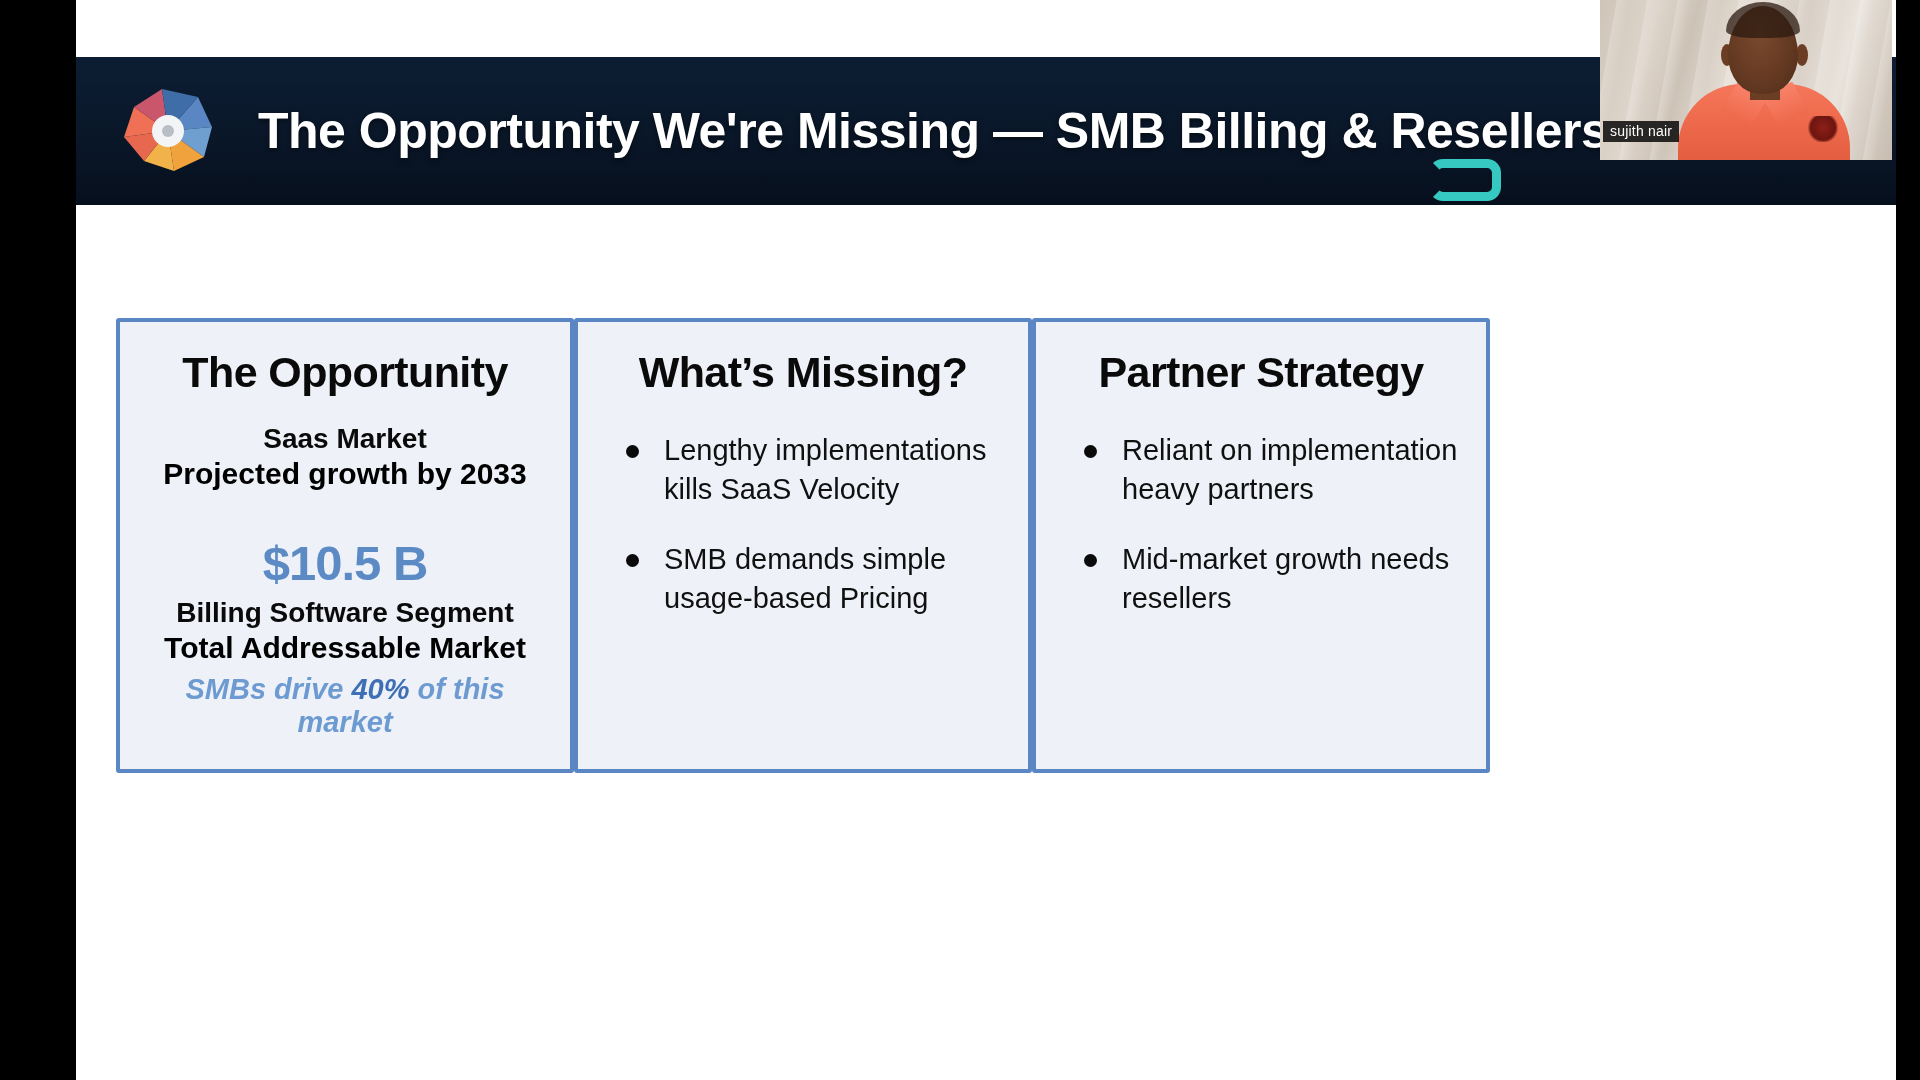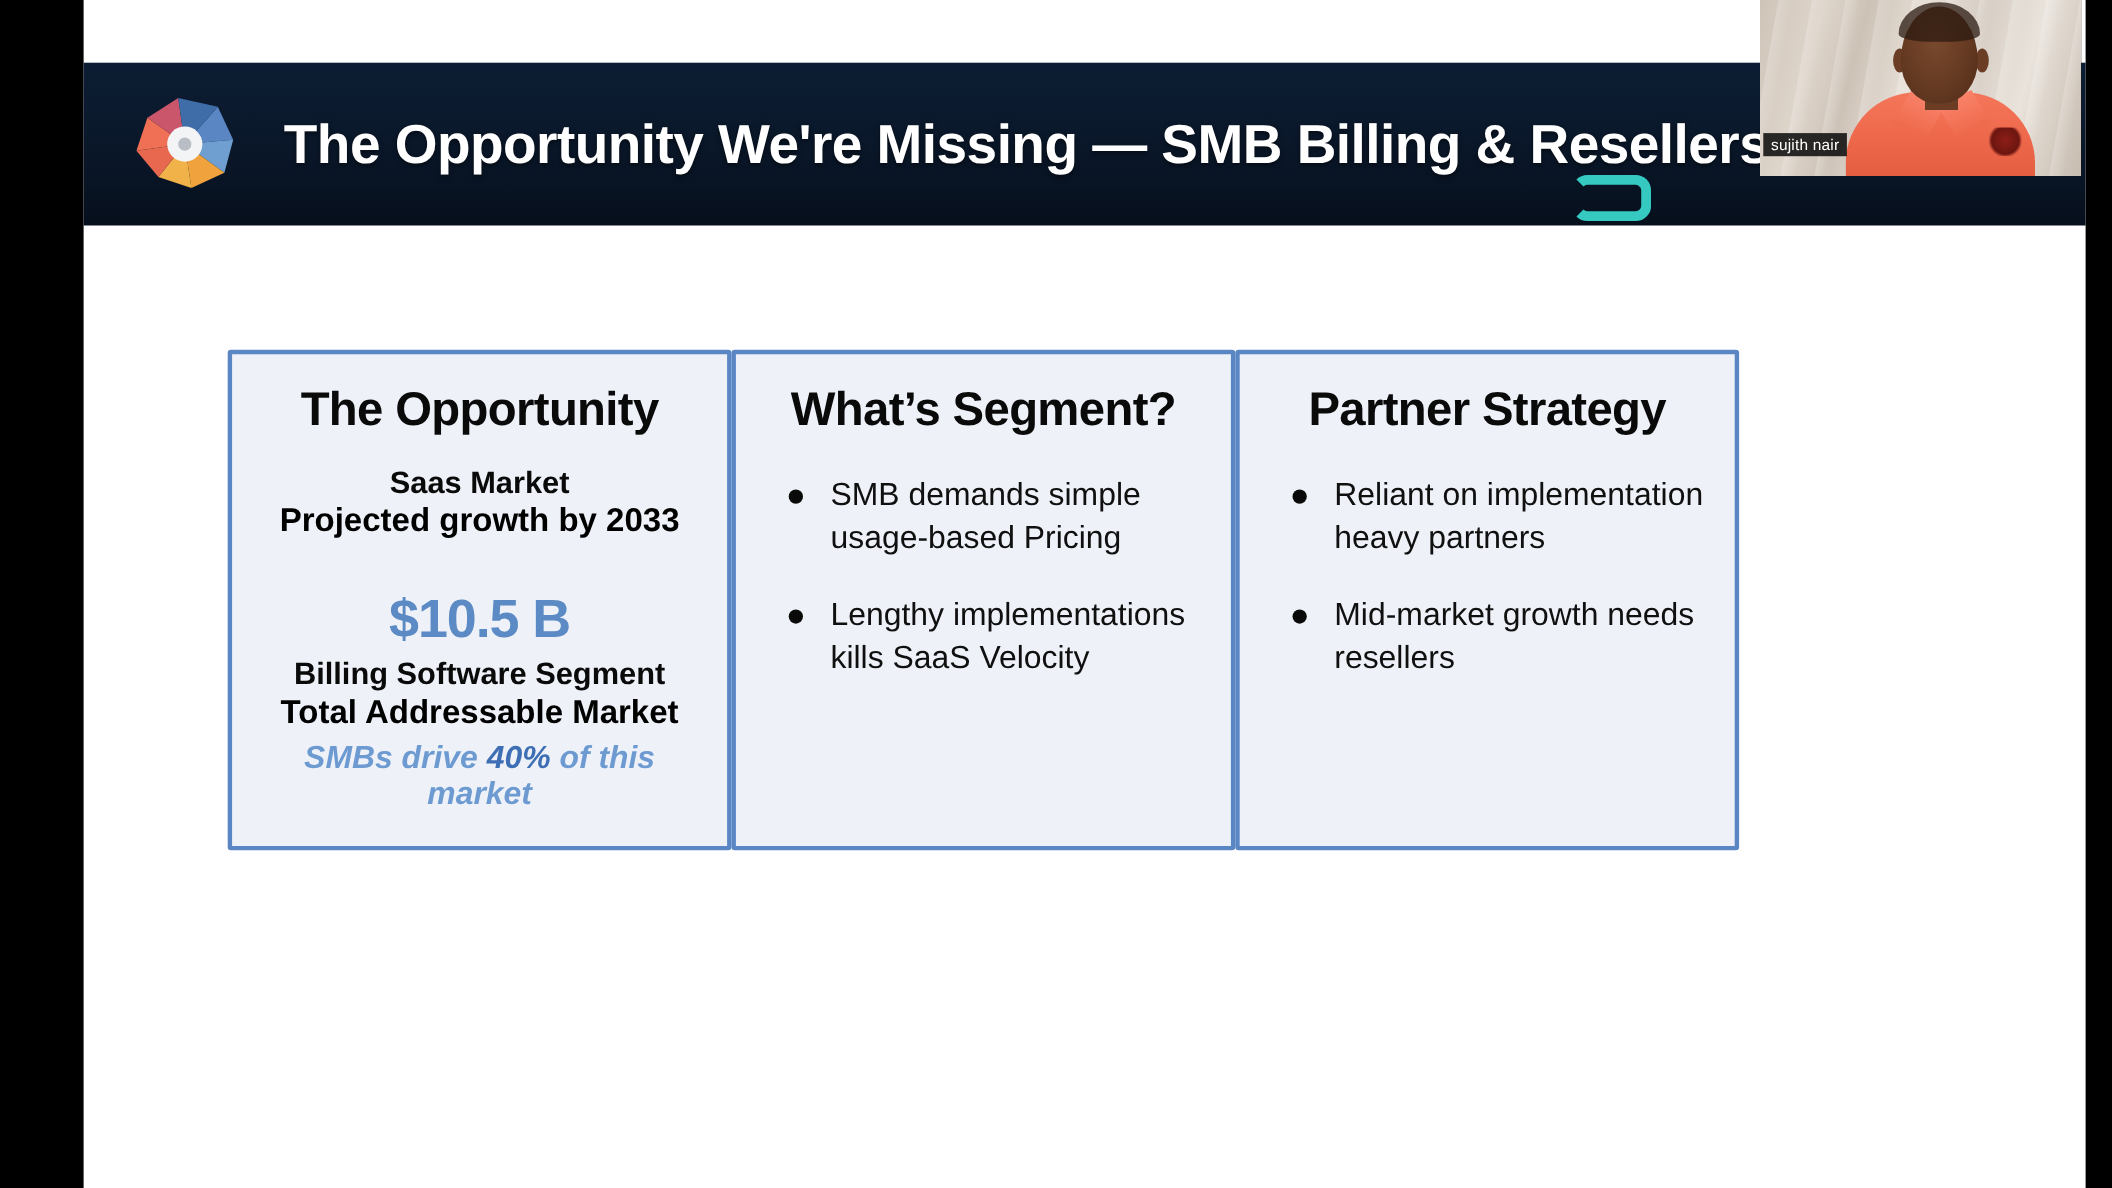--- a/index.html
+++ b/index.html
@@ -74,21 +74,21 @@
     border-left-color: transparent;
   }
 
   
   #cards {
     position: absolute;
     left: 0;
     top: 318px;
     width: 1636px;
     display: flex;
-    justify-content: center;
+    justify-content: flex-start;
     padding: 0 40px;
   }
 
   .card {
     width: 458px;
     min-height: 452px;
     background: #eef2f8;
     border: 4px solid #5b86c4;
     border-radius: 3px;
     padding: 26px 26px 30px 26px;
@@ -283,29 +283,29 @@
 
         <div class="stat-block">
           <div class="stat-value">$10.5 B</div>
           <div class="stat-label">Billing Software Segment</div>
           <div class="stat-sub">Total Addressable Market</div>
           <div class="stat-note"><span>SMBs drive </span><span class="hl">40%</span><span> of this market</span></div>
         </div>
       </div>
 
       <div class="card">
-        <div class="card-title">What’s Segment?</div>
+        <div class="card-title">What’s Missing?</div>
         <ul class="bullets">
           <li>
             <span class="dot"></span>
-            <span>SMB demands simple usage-based Pricing</span>
+            <span>Lengthy implementations kills SaaS Velocity</span>
           </li>
           <li>
             <span class="dot"></span>
-            <span>Lengthy implementations kills SaaS Velocity</span>
+            <span>SMB demands simple usage-based Pricing</span>
           </li>
         </ul>
       </div>
 
       <div class="card">
         <div class="card-title">Partner Strategy</div>
         <ul class="bullets">
           <li>
             <span class="dot"></span>
             <span>Reliant on implementation heavy partners</span>

